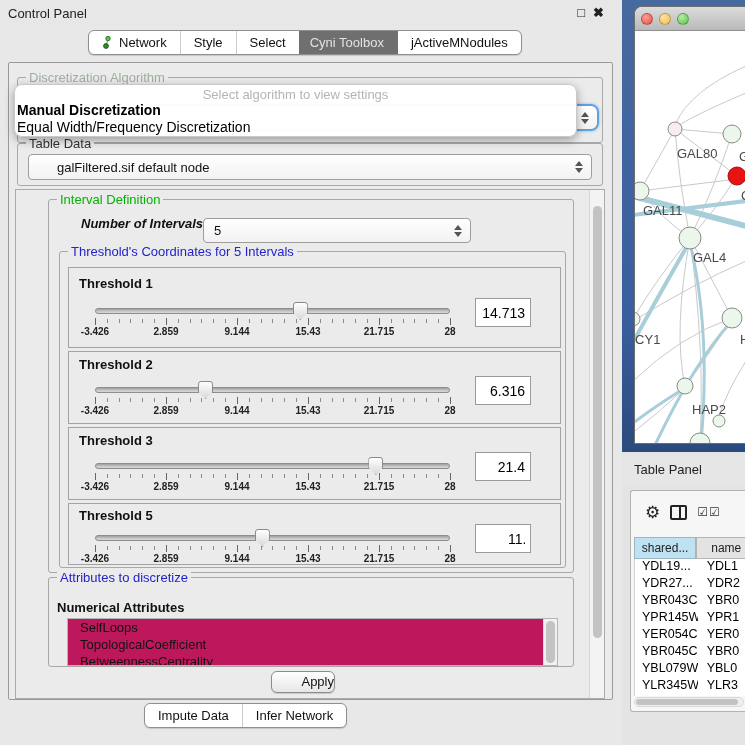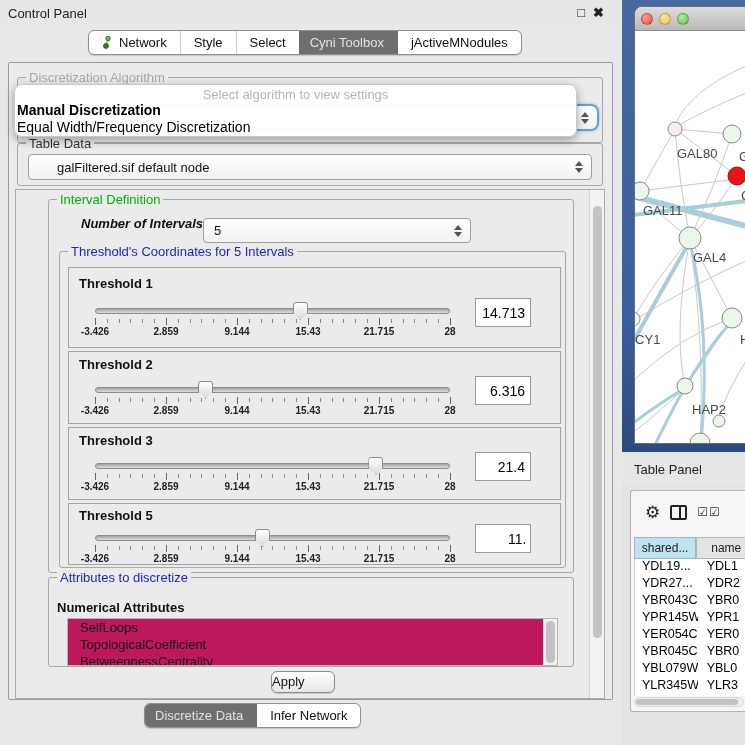--- a/index.html
+++ b/index.html
@@ -73,21 +73,21 @@
     font-family:"Liberation Sans",sans-serif; font-size:14px; text-align:right; padding-right:5px; color:#000; }
 
   
   .attr-sub { position:absolute; left:8px; top:22px; font-size:13px; font-weight:bold; color:#111; }
   .attr-list { position:absolute; left:18px; top:40px; width:491px; height:48px; background:#be185d; border:1px solid #b5b5b5; overflow:hidden; }
   .attr-item { font-size:13px; color:#111; padding:1px 0 1px 12px; line-height:15px; white-space:nowrap; }
   .list-vscroll { position:absolute; right:0; top:0; width:14px; height:100%; background:#f1f1f1; border-left:1px solid #dcdcdc; }
   .list-vthumb { position:absolute; left:2px; top:2px; width:9px; height:42px; border-radius:5px; background:#c3c3c3; }
 
   .apply-btn { position:absolute; left:255px; top:481px; width:64px; height:22px; border:1px solid #8c8c8c; border-radius:6px;
-    background:linear-gradient(#ffffff,#e6e6e6); font-size:13px; color:#111; text-align:left; line-height:20px;
+    background:linear-gradient(#ffffff,#e6e6e6); font-size:13px; color:#111; text-align:right; line-height:20px;
     box-shadow:0 1px 1px rgba(0,0,0,0.15); }
 
   
   #right-region { position:absolute; left:622px; top:0; width:123px; height:745px; background:#e4e4e4; }
   .blue-frame { position:absolute; left:0; top:0; width:123px; height:452px;
     background:linear-gradient(#46699f,#3a5f9e 70%,#2b4a7e); }
   .mac-window { position:absolute; left:12px; top:6px; width:111px; height:438px;
     border:1px solid #6d6d6d; border-right:none; border-radius:8px 0 0 0; overflow:hidden; background:#fff; }
   .mac-titlebar { position:absolute; left:0; top:0; width:100%; height:24px;
     background:linear-gradient(#dcdcdc,#b9b9b9); border-bottom:1px solid #8f8f8f; }
@@ -310,22 +310,22 @@
 
       <div class="apply-btn">Apply</div>
 
       <div class="vscroll">
         <div class="vthumb" style="top:16px; height:432px;"></div>
       </div>
     </div>
   </div>
 
   <div id="bottom-tabs" class="seg-tabs">
-    <div class="seg sel">
-        <span>Discretize Data</span>
+    <div class="seg">
+        <span>Impute Data</span>
       </div>
     <div class="seg">
         <span>Infer Network</span>
       </div>
   </div>
 
   <div class="popup">
     <div class="prompt">Select algorithm to view settings</div>
     <div class="opt bold">Manual Discretization</div>
     <div class="opt">Equal Width/Frequency Discretization</div>

